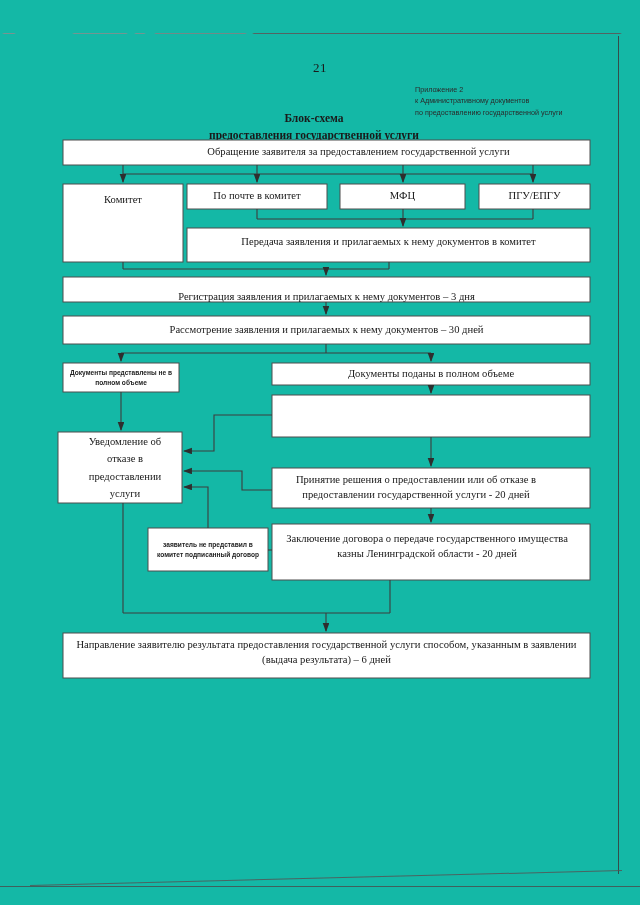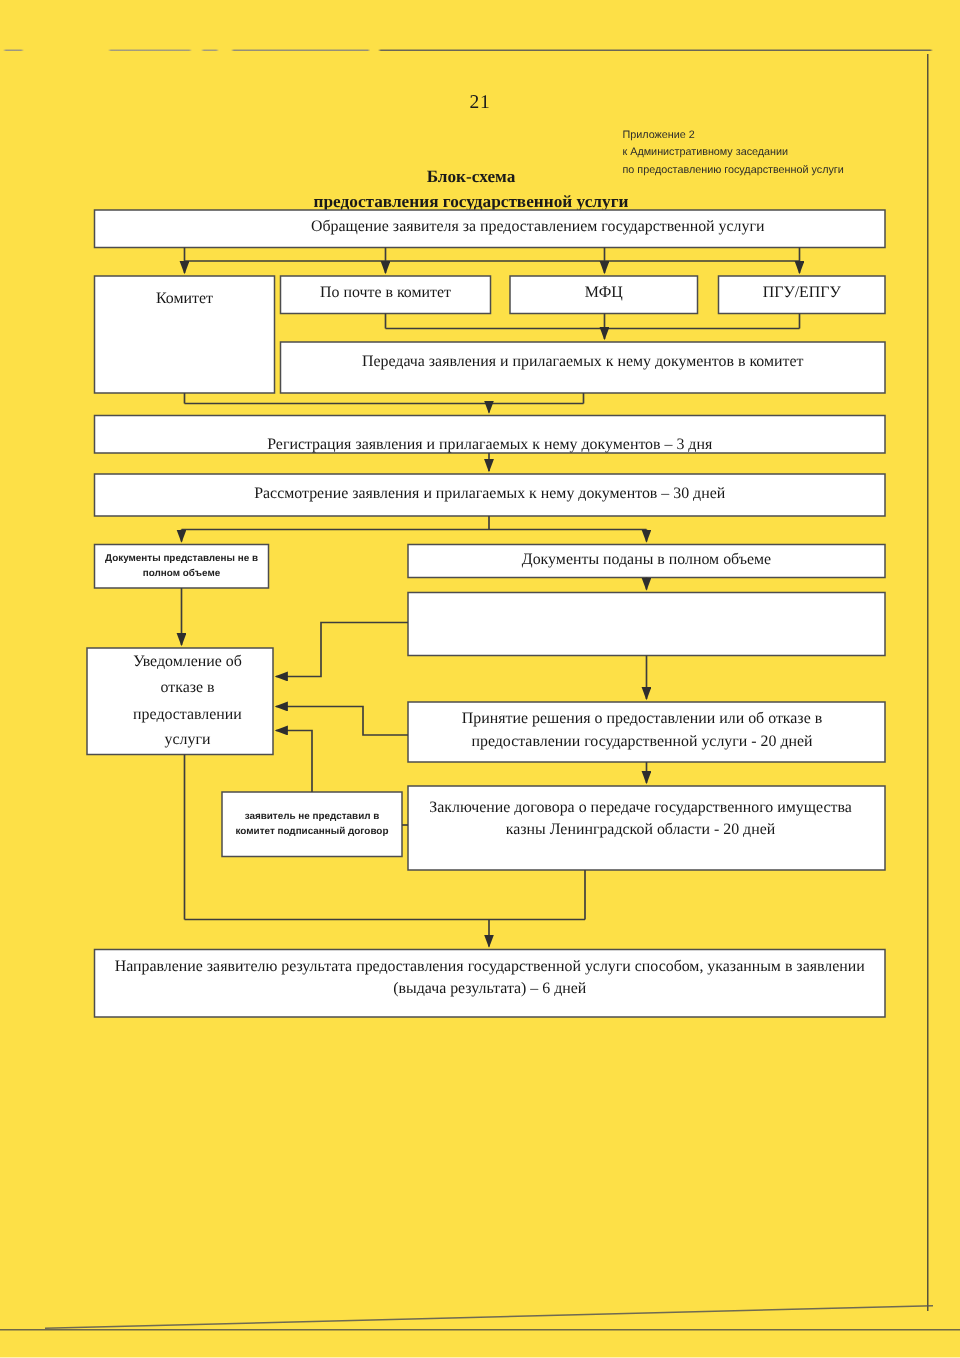--- a/index.html
+++ b/index.html
@@ -4,21 +4,21 @@
 <style>
   html, body {
     margin: 0;
     padding: 0;
     background: #ffffff;
   }
   #page {
     position: relative;
     width: 640px;
     height: 905px;
-    background: #fde047;
+    background: #14b8a6;
     font-family: "Liberation Serif", "DejaVu Serif", serif;
     color: #1a1a1a;
     overflow: hidden;
   }
   
   .scan-line-top {
     position: absolute;
     left: 0; top: 33px;
     width: 640px; height: 1px;
     background: linear-gradient(to right,
@@ -145,21 +145,21 @@
 
   <div class="scan-line-top"></div>
   <div class="scan-edge-right"></div>
   <div class="scan-edge-bottom-slant"></div>
   <div class="scan-edge-bottom"></div>
 
   <div class="page-number">21</div>
 
   <div class="appendix">
     <div>Приложение 2</div>
-    <div>к Административному заседании</div>
+    <div>к Административному документов</div>
     <div>по предоставлению государственной услуги</div>
   </div>
 
   <div class="doc-title">
     <div>Блок-схема</div>
     <div>предоставления государственной услуги</div>
   </div>
 
   <svg class="flow" viewBox="0 0 640 905">
     <defs>
@@ -239,21 +239,21 @@
 
   <div class="boxtext" style="left:63px; top:316px; width:527px; height:28px;">Рассмотрение заявления и прилагаемых к нему документов  – 30 дней</div>
 
   <div class="boxtext small" style="left:63px; top:363px; width:116px; height:29px;">Документы представлены не в полном объеме</div>
 
   <div class="boxtext" style="left:272px; top:363px; width:318px; height:22px;">Документы поданы в полном объеме</div>
 
 
   <div class="boxtext tall" style="left:58px; top:432px; width:124px; height:71px;">Уведомление об отказе в предоставлении услуги</div>
 
-  <div class="boxtext" style="left:284px; top:468px; width:288px; height:40px;">Принятие решения о предоставлении или об отказе в предоставлении государственной услуги - 20 дней</div>
+  <div class="boxtext" style="left:272px; top:468px; width:288px; height:40px;">Принятие решения о предоставлении или об отказе в предоставлении государственной услуги - 20 дней</div>
 
   <div class="boxtext small" style="left:148px; top:528px; width:120px; height:43px;">заявитель не представил в комитет подписанный договор</div>
 
   <div class="boxtext" style="left:272px; top:524px; width:310px; height:45px;">Заключение договора о передаче государственного имущества казны Ленинградской области - 20 дней</div>
 
   <div class="boxtext" style="left:63px; top:633px; width:527px; height:40px;">Направление заявителю результата предоставления государственной услуги способом, указанным в заявлении (выдача результата) – 6 дней</div>
 
 </div>
 
 </body></html>

